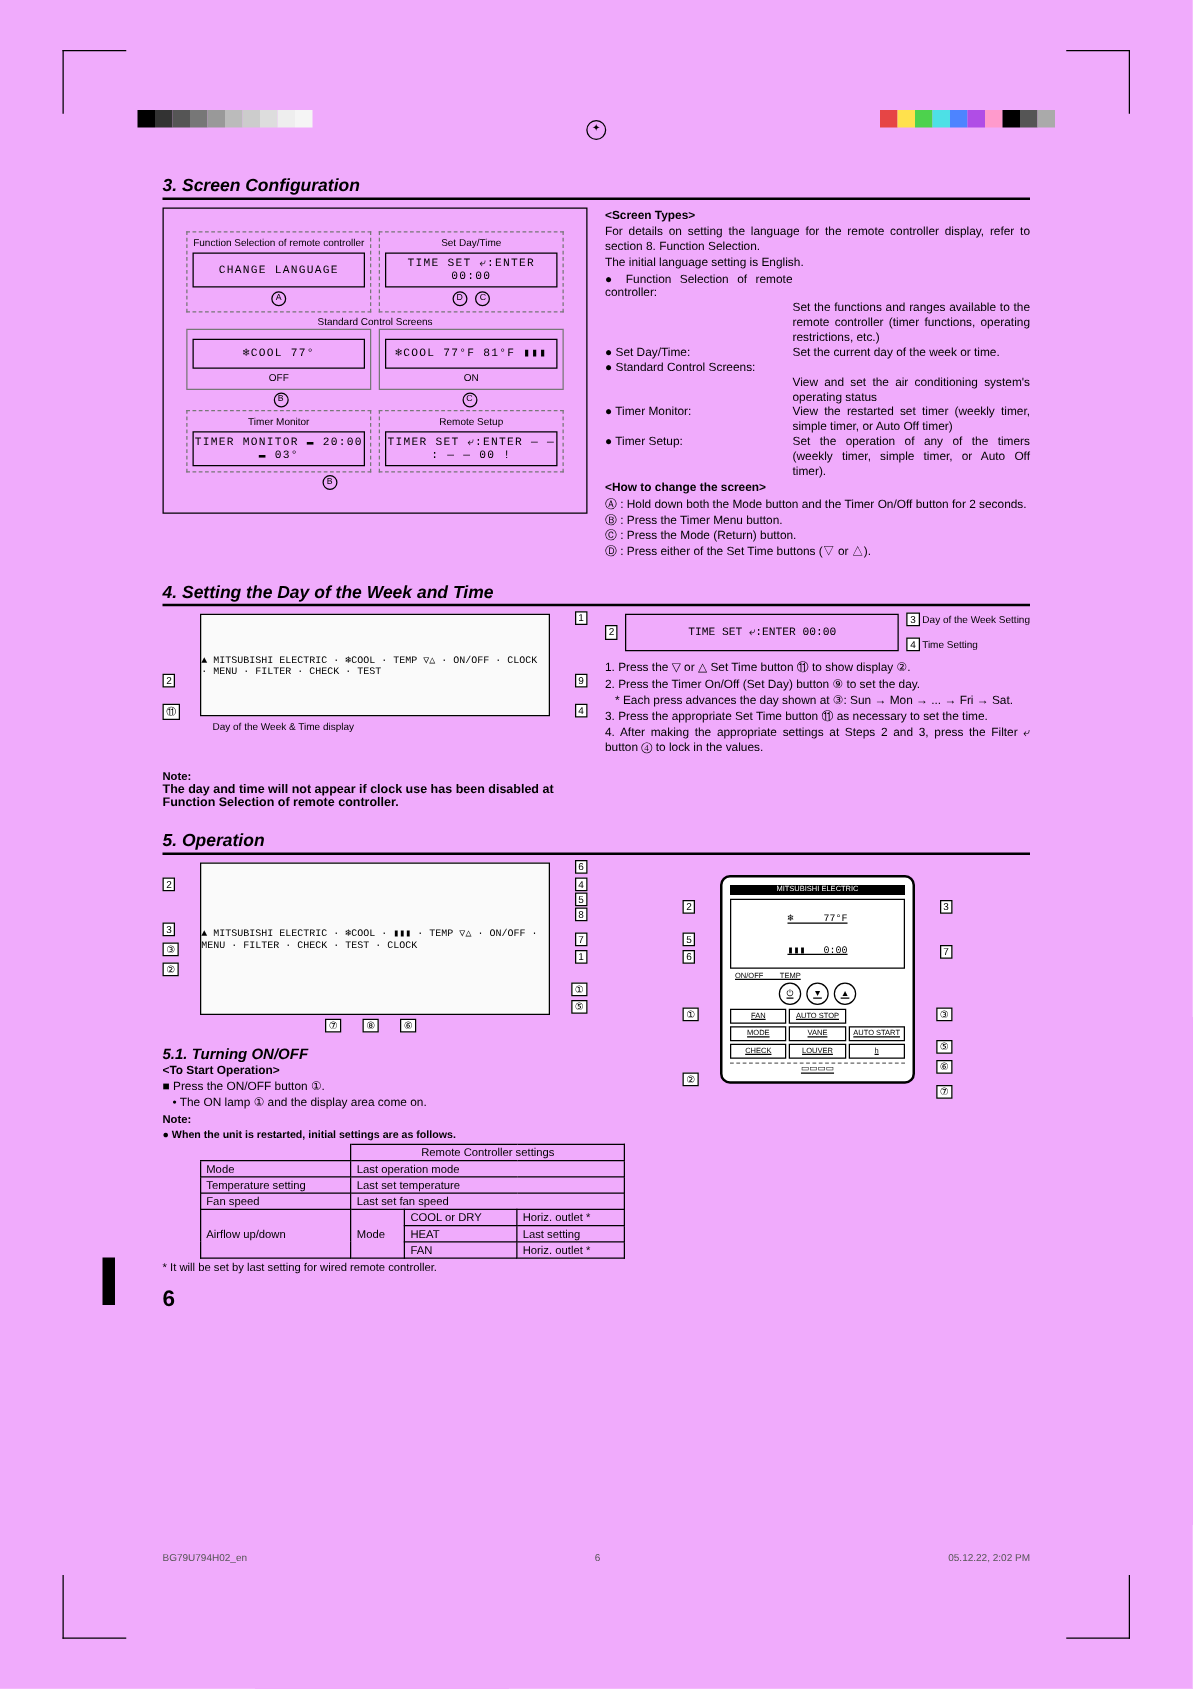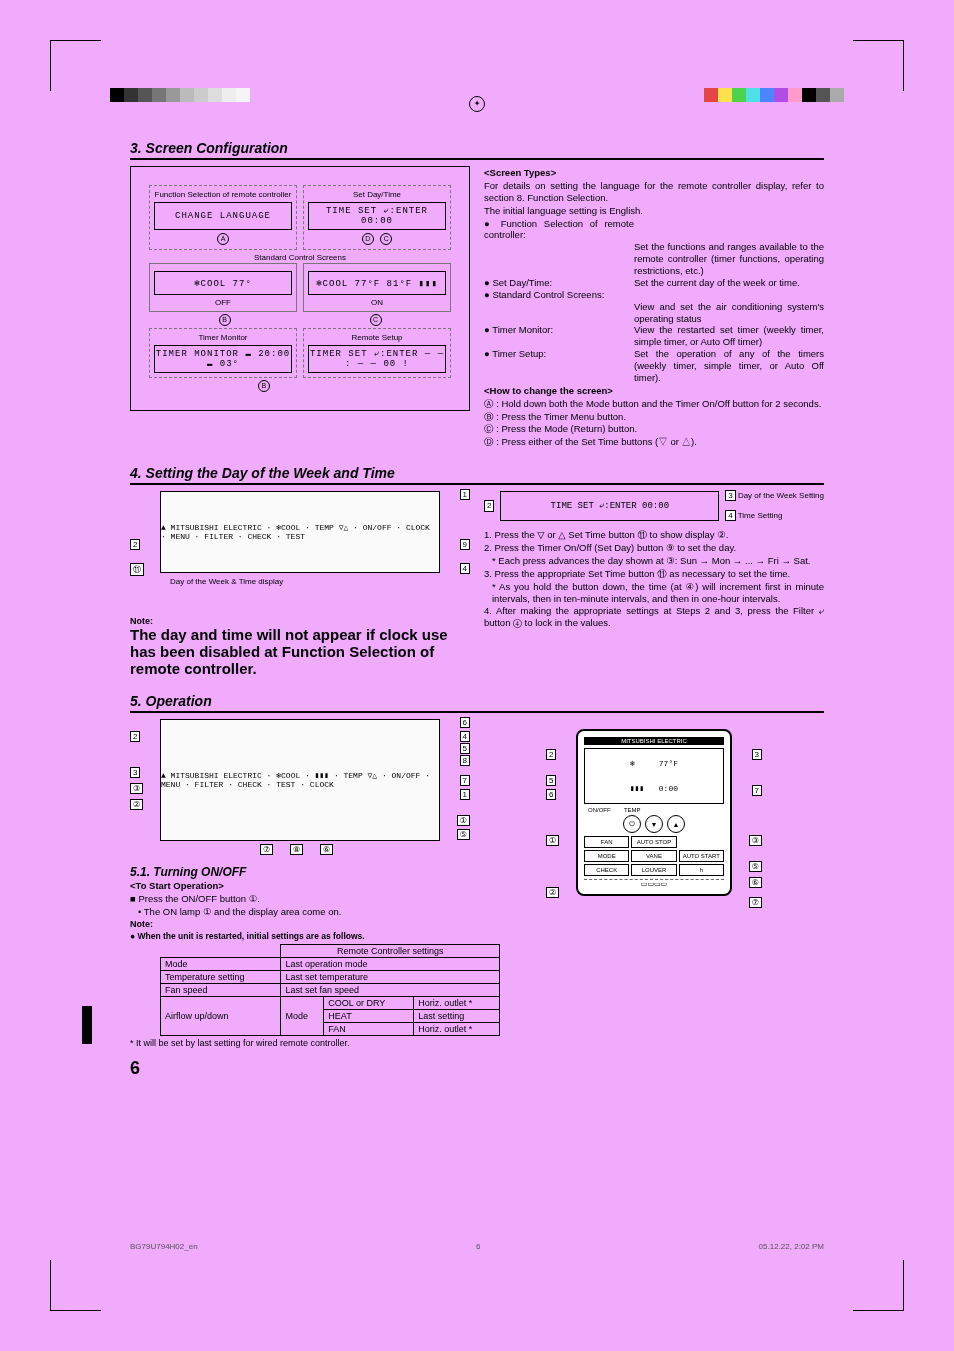--- a/index.html
+++ b/index.html
@@ -76,21 +76,21 @@
   .sc-cell .lcd { border:1px solid #000; height:26px; margin-top:3px; display:flex; align-items:center; justify-content:center; font-family: "Courier New", monospace; font-size:9px; letter-spacing:1px; }
   .sub-label { font-size:8px; margin-top:3px; }
   .circ { display:inline-block; border:1px solid #000; border-radius:50%; width:10px; height:10px; font-size:7px; line-height:9px; text-align:center; }
   .small { font-size: 9px; }
   .body-text { font-size: 9.5px; line-height: 1.25; text-align: justify; }
   .body-text p { margin: 1px 0; }
   .def-row { display:flex; }
   .def-row .lab { width:150px; }
   .def-row .val { flex:1; }
   .note-title { font-size:9px; font-weight:bold; }
-  .note-body { font-size:15px; font-weight:bold; }
+  .note-body { font-size:10px; font-weight:bold; }
   .callout { position:absolute; font-size:8px; border:1px solid #000; background:#fff; padding:0 2px; }
   table.settings {
     border-collapse: collapse;
     width: 100%;
     font-size: 9px;
     margin-top:2px;
     margin-left:30px;
   }
   table.settings td, table.settings th {
     border: 1px solid #000;
@@ -107,21 +107,21 @@
     display:flex;
     justify-content:space-between;
     color:#555;
   }
   .pagenum {
     font-weight:bold;
     font-size:18px;
     margin-top:10px;
   }
   .mini-remote {
-    width:140px; border:2px solid #000; border-radius:8px; margin:0 auto; padding:6px; font-size:7px; text-align:center; background:#fff;
+    width:140px; border:2px solid #000; border-radius:8px; margin:0 auto; padding:6px; font-size:7px; text-align:center; background:#fff;text-decoration:underline;
   }
   .mini-remote .brand { background:#000; color:#fff; font-size:6px; padding:1px; }
   .mini-remote .screen { border:1px solid #000; height:50px; margin:3px 0; font-family:"Courier New",monospace; font-size:8px; display:flex; flex-direction:column; justify-content:space-around; padding:2px;}
   .mini-remote .btns { display:flex; justify-content:center; gap:4px; margin:2px 0;}
   .mini-remote .rbtn { border:1px solid #000; border-radius:50%; width:16px; height:16px; font-size:7px; display:flex; align-items:center; justify-content:center;}
   .mini-remote .grid { display:grid; grid-template-columns: repeat(3,1fr); gap:2px; margin-top:3px;}
   .mini-remote .gb { border:1px solid #000; font-size:6px; padding:2px 1px;}
   .remote-wide {
     border:1px solid #000; height:80px; display:flex; align-items:center; justify-content:center; font-family:"Courier New",monospace; font-size:8px; background:#fafafa;
   }
@@ -282,21 +282,20 @@
           <div class="lcd" style="border:1px solid #000; flex:1; height:28px; display:flex; align-items:center; justify-content:center; font-family:'Courier New',monospace; font-size:9px;">TIME SET ⤶:ENTER   00:00</div>
           <div style="font-size:8px;">
             <span class="callout" style="position:static;">3</span> <span>Day of the Week Setting</span><br><br>
             <span class="callout" style="position:static;">4</span> <span>Time Setting</span>
           </div>
         </div>
         <p>1. Press the ▽ or △ Set Time button ⑪ to show display ②.</p>
         <p>2. Press the Timer On/Off (Set Day) button ⑨ to set the day.</p>
         <p style="padding-left:8px;">* Each press advances the day shown at ③: Sun → Mon → ... → Fri → Sat.</p>
         <p>3. Press the appropriate Set Time button ⑪ as necessary to set the time.</p>
-        <p style="padding-left:8px;">* As you hold the button down, the time (at ④) will increment first in minute intervals, then in ten-minute intervals, and then in one-hour intervals.</p>
         <p>4. After making the appropriate settings at Steps 2 and 3, press the Filter ⤶ button ④ to lock in the values.</p>
       </div>
     </div>
 
     <div class="section-head" style="margin-top:16px;">5. Operation</div>
     <div class="twocol">
       <div class="lcol">
         <div style="position:relative; width:280px; margin:0 auto;">
           <div class="remote-wide" style="height:120px;">
             ▲ MITSUBISHI ELECTRIC · ❄COOL · ▮▮▮ · TEMP ▽△ · ON/OFF · MENU · FILTER · CHECK · TEST · CLOCK

